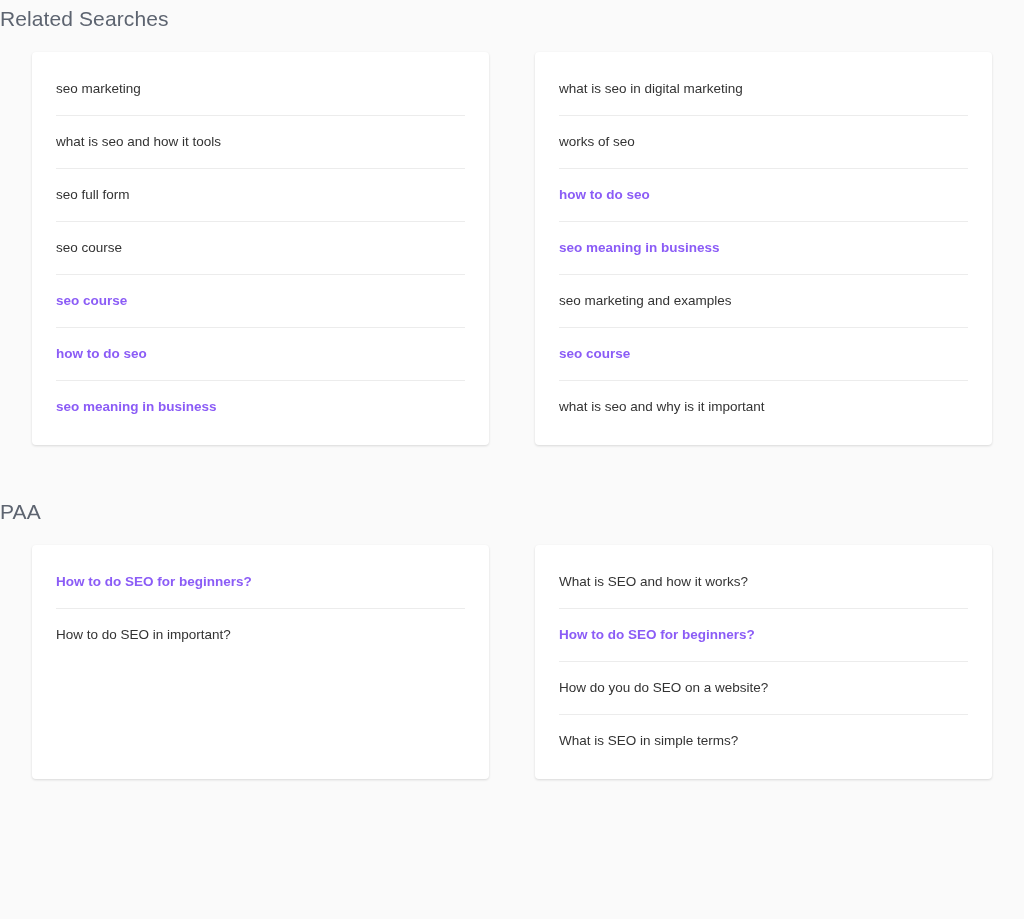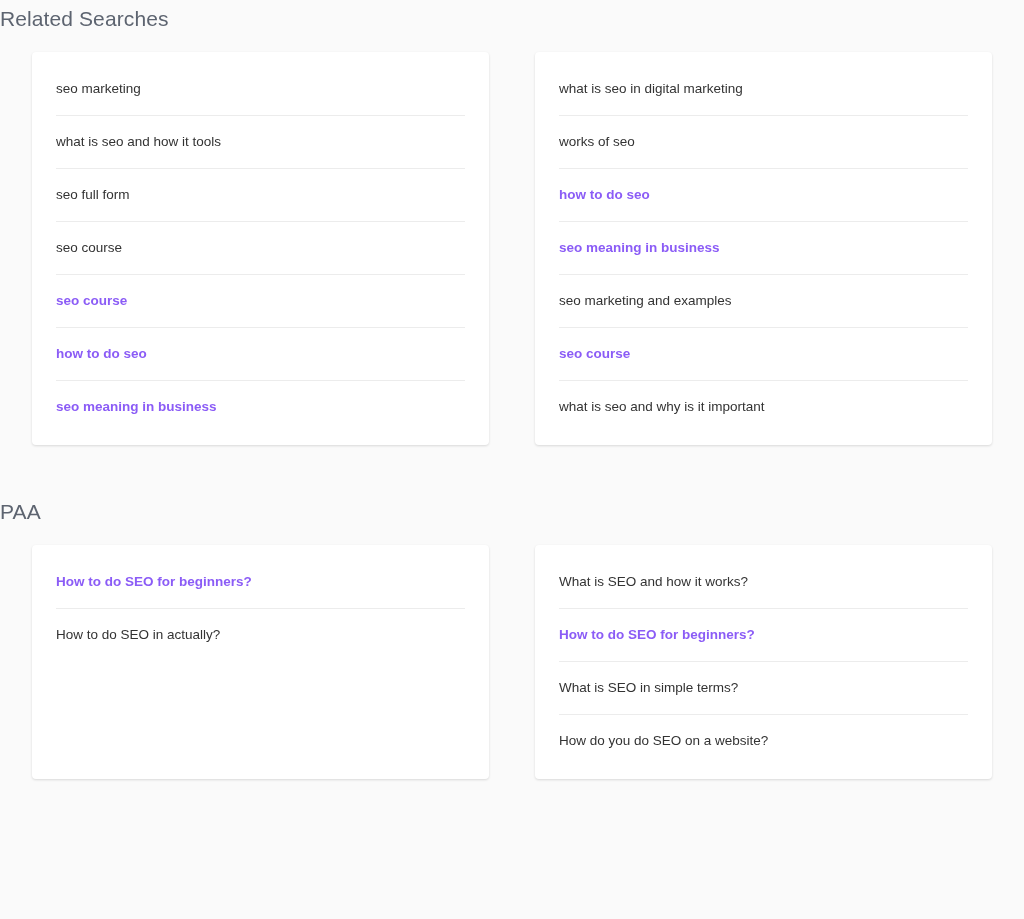--- a/index.html
+++ b/index.html
@@ -145,36 +145,36 @@
 
   <div class="spacer-before-paa-cards"></div>
 
   <div class="cards-row">
     <div class="card">
       <ul class="list">
         <li class="list-item highlight">
             <span>How to do SEO for beginners?</span>
           </li>
         <li class="list-item">
-            <span>How to do SEO in actually?</span>
+            <span>How to do SEO in important?</span>
           </li>
       </ul>
     </div>
 
     <div class="card">
       <ul class="list">
         <li class="list-item">
             <span>What is SEO and how it works?</span>
           </li>
         <li class="list-item highlight">
             <span>How to do SEO for beginners?</span>
           </li>
         <li class="list-item">
-            <span>What is SEO in simple terms?</span>
+            <span>How do you do SEO on a website?</span>
           </li>
         <li class="list-item">
-            <span>How do you do SEO on a website?</span>
+            <span>What is SEO in simple terms?</span>
           </li>
       </ul>
     </div>
   </div>
 
 </div>
 
 </body></html>

